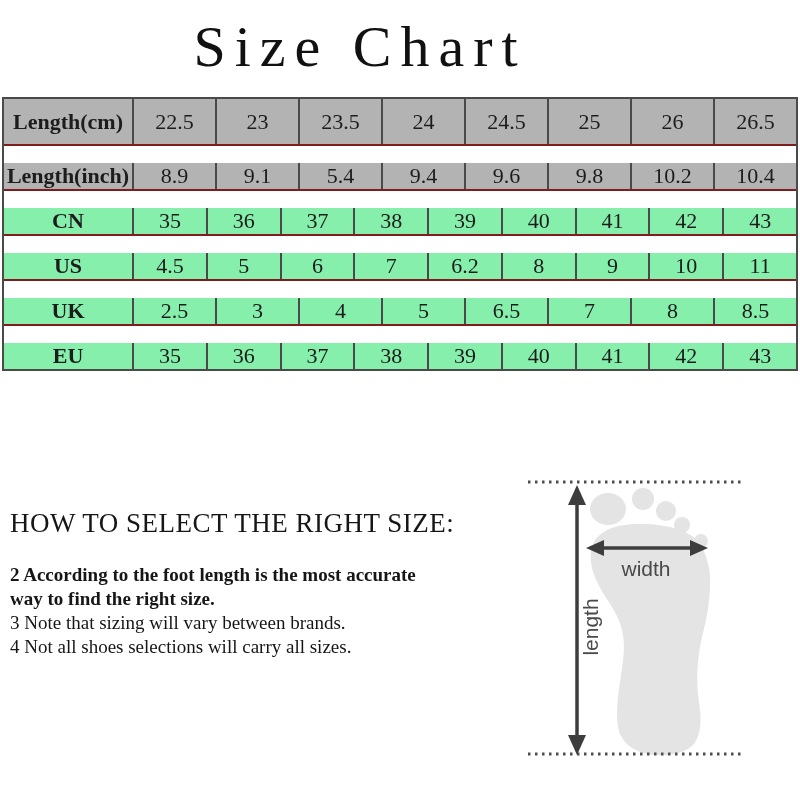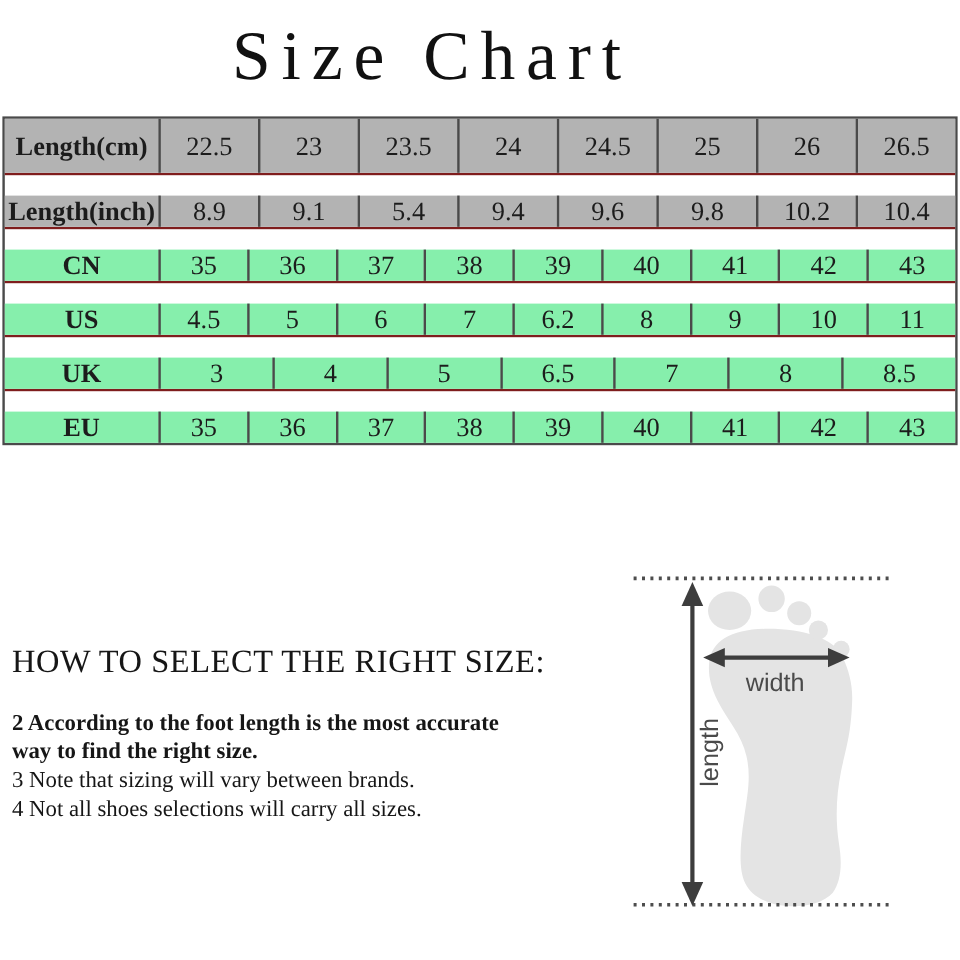--- a/index.html
+++ b/index.html
@@ -22,21 +22,21 @@
   .tcell{
     flex:1 1 0;display:flex;align-items:center;justify-content:center;
     font-size:22px;border-left:2px solid #4a4a4a;box-sizing:border-box;
     background:#86efac;color:#1c1c1c;
   }
   .tcell.label{
     flex:0 0 128px;font-weight:bold;border-left:none;font-size:22px;
   }
   .trow.shaded .tcell{background:#b3b3b3;}
   
-  .guide{position:absolute;left:10px;top:536px;width:438px;}
+  .guide{position:absolute;left:10px;top:508px;width:438px;}
   .guide-heading{
     font-size:27px;font-weight:normal;letter-spacing:0.5px;
     margin:0 0 24px 0;color:#161616;white-space:nowrap;
   }
   .note{font-size:19px;line-height:24px;margin:0;color:#161616;}
   .note.bold{font-weight:bold;}
   
   .diagram{position:absolute;left:510px;top:452px;width:270px;height:340px;}
 </style>
 </head>
@@ -86,20 +86,21 @@
       <div class="tcell">6</div>
       <div class="tcell">7</div>
       <div class="tcell">6.2</div>
       <div class="tcell">8</div>
       <div class="tcell">9</div>
       <div class="tcell">10</div>
       <div class="tcell">11</div>
     </div>
     <div class="trow">
       <div class="tcell label">UK</div>
+      <div class="tcell">2.5</div>
       <div class="tcell">3</div>
       <div class="tcell">4</div>
       <div class="tcell">5</div>
       <div class="tcell">6.5</div>
       <div class="tcell">7</div>
       <div class="tcell">8</div>
       <div class="tcell">8.5</div>
     </div>
     <div class="trow">
       <div class="tcell label">EU</div>

